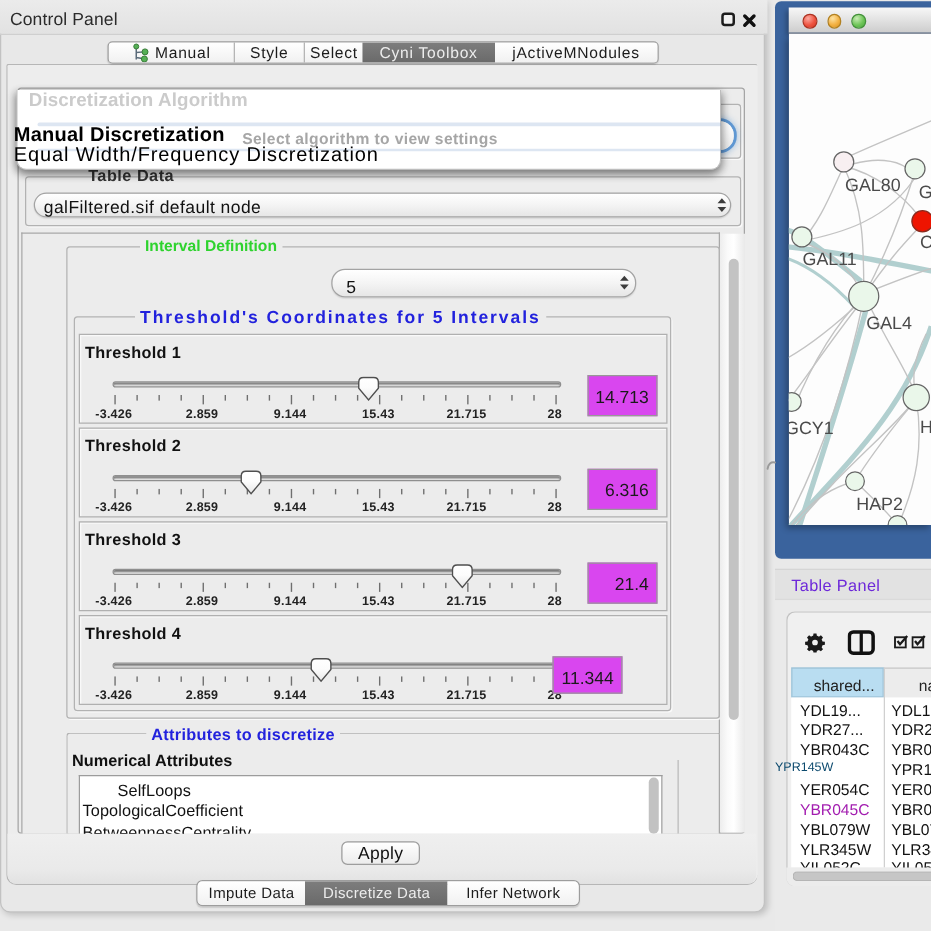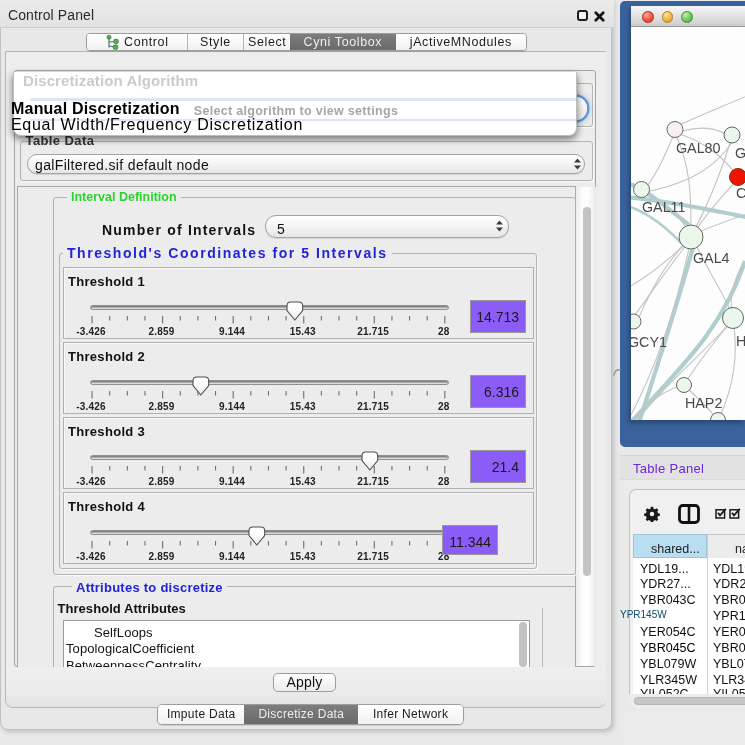--- a/index.html
+++ b/index.html
@@ -1,22 +1,22 @@
 <!DOCTYPE html>
 <html><head>
 <meta charset="utf-8">
 <style>
 *{margin:0;padding:0;box-sizing:border-box;}
 html,body{width:745px;height:745px;background:#e9e9e9;font-family:"Liberation Sans",sans-serif;overflow:hidden;}
 #page{position:relative;width:745px;height:745px;overflow:hidden;}
 .abs{position:absolute;}
 .lbl{position:absolute;white-space:nowrap;}
-.legend{position:absolute;background:#ececec;padding:0 4px;white-space:nowrap;line-height:14px;}
+.legend{position:absolute;background:#ececec;padding:0 4px;white-space:nowrap;line-height:14px;margin-left:45px;}
 .combo{position:absolute;border:1px solid #a3a3a3;border-radius:10px;background:linear-gradient(#ffffff,#f4f4f4 50%,#e6e6e6);box-shadow:0 1px 1px rgba(0,0,0,0.10);}
-.tfield{position:absolute;border:1px solid #989898;background:#8b5cf6;text-align:right;font-size:14px;color:#1a1a1a;padding-right:6px;}
+.tfield{position:absolute;border:1px solid #989898;background:#d946ef;text-align:right;font-size:14px;color:#1a1a1a;padding-right:6px;}
 .tbox{position:absolute;border:1px solid #b0b0b0;background:#ececec;box-shadow:inset 1px 1px 0 #f9f9f9;}
 .group{position:absolute;border:1px solid #b2b2b2;border-radius:3px;box-shadow:1px 1px 0 rgba(255,255,255,0.75);}
 .ticklbl{position:absolute;font-size:10px;font-weight:bold;color:#222;transform:translateX(-50%);letter-spacing:0.2px;}
 .thlabel{position:absolute;font-size:13px;font-weight:bold;color:#111;letter-spacing:0.3px;}
 .item{font-size:13px;color:#111;letter-spacing:0.1px;}
 </style>
 </head>
 <body>
 <div id="page">
 
@@ -32,21 +32,21 @@
 <div class="abs" style="left:5px;top:51px;width:601px;height:657px;background:#ededed;border:1px solid #b6b6b6;border-right:none;border-radius:2px 2px 8px 8px;"></div>
 
 <div class="abs" style="left:86px;top:33px;width:441px;height:18px;display:flex;border:1px solid #9d9d9d;border-radius:4px;overflow:hidden;box-shadow:0 1px 1px rgba(0,0,0,0.12);font-size:12.5px;color:#1c1c1c;letter-spacing:0.6px;">
  <div style="width:100px;background:linear-gradient(#ffffff,#f1f1f1);display:flex;align-items:center;justify-content:center;gap:4px;">
    <svg width="15" height="16" viewBox="0 0 15 16">
           <path d="M4 3.5 L4 13.5 M4 8 L10.5 7.5 M4 12 L10 13" stroke="#5a6b7a" stroke-width="1.2" fill="none"></path>
           <circle cx="4" cy="3.2" r="2" fill="#55b055" stroke="#3a7d3a" stroke-width="0.8"></circle>
           <circle cx="11" cy="7.5" r="2.4" fill="#55b055" stroke="#3a7d3a" stroke-width="0.8"></circle>
           <circle cx="10.5" cy="13.2" r="2.4" fill="#55b055" stroke="#3a7d3a" stroke-width="0.8"></circle>
         </svg>
-   <span>Control</span>
+   <span>Manual</span>
       </div>
  <div style="width:57px;background:linear-gradient(#ffffff,#f1f1f1);border-left:1px solid #b5b5b5;display:flex;align-items:center;justify-content:center;">Style</div>
  <div style="width:47px;background:linear-gradient(#ffffff,#f1f1f1);border-left:1px solid #b5b5b5;display:flex;align-items:center;justify-content:center;">Select</div>
  <div style="width:106px;background:linear-gradient(#7d7d7d,#6a6a6a);color:#ededed;display:flex;align-items:center;justify-content:center;">Cyni Toolbox</div>
  <div style="width:131px;background:linear-gradient(#ffffff,#f1f1f1);display:flex;align-items:center;justify-content:center;">jActiveMNodules</div>
 </div>
 
 <div class="abs" style="left:14px;top:70px;width:582px;height:597px;background:#ececec;border:1px solid #a5a5a5;border-radius:3px;"></div>
 
 <div class="group" style="left:20px;top:83px;width:573px;height:44px;"></div>
@@ -67,21 +67,20 @@
 <svg class="abs" style="left:572.5px;top:158px;" width="9" height="12" viewBox="0 0 9 12">
       <path d="M4.5 0.5 L8 4.5 L1 4.5 Z" fill="#3c3c3c"></path>
       <path d="M4.5 11.5 L8 7.5 L1 7.5 Z" fill="#3c3c3c"></path>
     </svg>
 
 <div class="abs" style="left:17px;top:186px;width:559px;height:481px;background:#ececec;border:1px solid #a8a8a8;border-bottom:none;"></div>
 
 <div class="group" style="left:52.5px;top:196.5px;width:523px;height:378px;"></div>
 <div class="legend" style="left:67px;top:190px;font-size:12.5px;font-weight:bold;color:#2ed32e;letter-spacing:0;">Interval Definition</div>
 
-<div class="lbl" style="left:102px;top:221.5px;font-size:14px;font-weight:bold;color:#111;letter-spacing:1.2px;">Number of Intervals</div>
 <div class="combo" style="left:265px;top:215px;width:243.5px;height:22.5px;border-radius:11px;"></div>
 <div class="lbl" style="left:277px;top:220.5px;font-size:14px;color:#111;">5</div>
 <svg class="abs" style="left:495px;top:220px;" width="9" height="12" viewBox="0 0 9 12">
       <path d="M4.5 0.5 L8 4.5 L1 4.5 Z" fill="#3c3c3c"></path>
       <path d="M4.5 11.5 L8 7.5 L1 7.5 Z" fill="#3c3c3c"></path>
     </svg>
 
 <div class="group" style="left:58.5px;top:252.5px;width:478px;height:316px;"></div>
 <div class="legend" style="left:63px;top:246px;font-size:14px;font-weight:bold;color:#2222dd;letter-spacing:1.55px;">Threshold's Coordinates for 5 Intervals</div>
 
@@ -256,21 +255,21 @@
           <stop offset="0.45" stop-color="#fcfcfc"></stop>
           <stop offset="1" stop-color="#e8e8e8"></stop>
         </linearGradient>
       </defs>
       <path d="M1 4.8 Q1 1 4.8 1 L12.9 1 Q16.7 1 16.7 4.8 L16.7 9.6 L8.85 19 L1 9.6 Z" fill="url(#thg3)" stroke="#4f4f4f" stroke-width="1.1"></path>
     </svg>
 <div class="tfield" style="left:442px;top:525.0px;width:56px;height:30px;line-height:32px;">11.344</div>
 
 <div class="group" style="left:53px;top:586px;width:524px;height:81px;border-bottom:none;border-radius:3px 3px 0 0;box-shadow:none;"></div>
 <div class="legend" style="left:72px;top:581px;font-size:13px;font-weight:bold;color:#2222dd;letter-spacing:0.25px;">Attributes to discretize</div>
-<div class="lbl" style="left:57.5px;top:601px;font-size:13px;font-weight:bold;color:#111;letter-spacing:0.05px;">Threshold Attributes</div>
+<div class="lbl" style="left:57.5px;top:601px;font-size:13px;font-weight:bold;color:#111;letter-spacing:0.05px;">Numerical Attributes</div>
 <div class="abs" style="left:63px;top:620px;width:467px;height:47px;background:#fff;border:1px solid #9c9c9c;border-bottom:none;"></div>
 <div class="lbl item" style="left:66px;top:624.5px;margin-left:28px;">SelfLoops</div>
 <div class="lbl item" style="left:66px;top:641px;">TopologicalCoefficient</div>
 <div class="lbl item" style="left:66px;top:657.5px;">BetweennessCentrality</div>
 <div class="abs" style="left:519px;top:621.5px;width:8px;height:45px;background:#c2c2c2;border-radius:4px;"></div>
 <div class="abs" style="left:542px;top:608px;width:1px;height:59px;background:#b9b9b9;"></div>
 
 <div class="abs" style="left:576px;top:187px;width:19.5px;height:479px;background:linear-gradient(90deg,#ededed,#fafafa 30%,#ffffff 55%,#e9e9e9);"></div>
 <div class="abs" style="left:583px;top:207px;width:8px;height:369px;background:#c3c3c3;border-radius:4.5px;"></div>
 
@@ -378,21 +377,21 @@
 <div class="lbl" style="left:640px;top:561.5px;font-size:12.5px;color:#111;">YDL19...</div>
 <div class="lbl" style="left:713px;top:561.5px;font-size:12.5px;color:#111;">YDL19</div>
 <div class="lbl" style="left:640px;top:577.4px;font-size:12.5px;color:#111;">YDR27...</div>
 <div class="lbl" style="left:713px;top:577.4px;font-size:12.5px;color:#111;">YDR27</div>
 <div class="lbl" style="left:640px;top:593.3px;font-size:12.5px;color:#111;">YBR043C</div>
 <div class="lbl" style="left:713px;top:593.3px;font-size:12.5px;color:#111;">YBR04</div>
 <div class="lbl" style="left:620px;top:609.2px;font-size:10px;color:#0c4a6e;">YPR145W</div>
 <div class="lbl" style="left:713px;top:609.2px;font-size:12.5px;color:#111;">YPR14</div>
 <div class="lbl" style="left:640px;top:625.1px;font-size:12.5px;color:#111;">YER054C</div>
 <div class="lbl" style="left:713px;top:625.1px;font-size:12.5px;color:#111;">YER05</div>
-<div class="lbl" style="left:640px;top:641.0px;font-size:12.5px;color:#000000;">YBR045C</div>
+<div class="lbl" style="left:640px;top:641.0px;font-size:12.5px;color:#a21caf;">YBR045C</div>
 <div class="lbl" style="left:713px;top:641.0px;font-size:12.5px;color:#111;">YBR04</div>
 <div class="lbl" style="left:640px;top:656.9px;font-size:12.5px;color:#111;">YBL079W</div>
 <div class="lbl" style="left:713px;top:656.9px;font-size:12.5px;color:#111;">YBL07</div>
 <div class="lbl" style="left:640px;top:672.8px;font-size:12.5px;color:#111;">YLR345W</div>
 <div class="lbl" style="left:713px;top:672.8px;font-size:12.5px;color:#111;">YLR34</div>
 <div class="lbl" style="left:640px;top:686.9px;font-size:12.5px;color:#111;">YIL052C</div>
 <div class="lbl" style="left:713px;top:686.9px;font-size:12.5px;color:#111;">YIL05</div>
 <div class="abs" style="left:629px;top:694px;width:116px;height:15px;background:#ececec;border-radius:0 0 0 7px;"></div>
 <div class="abs" style="left:634px;top:697px;width:111px;height:7.5px;background:#c6c6c6;border:1px solid #b5b5b5;border-radius:4px 0 0 4px;border-right:none;"></div>
 

